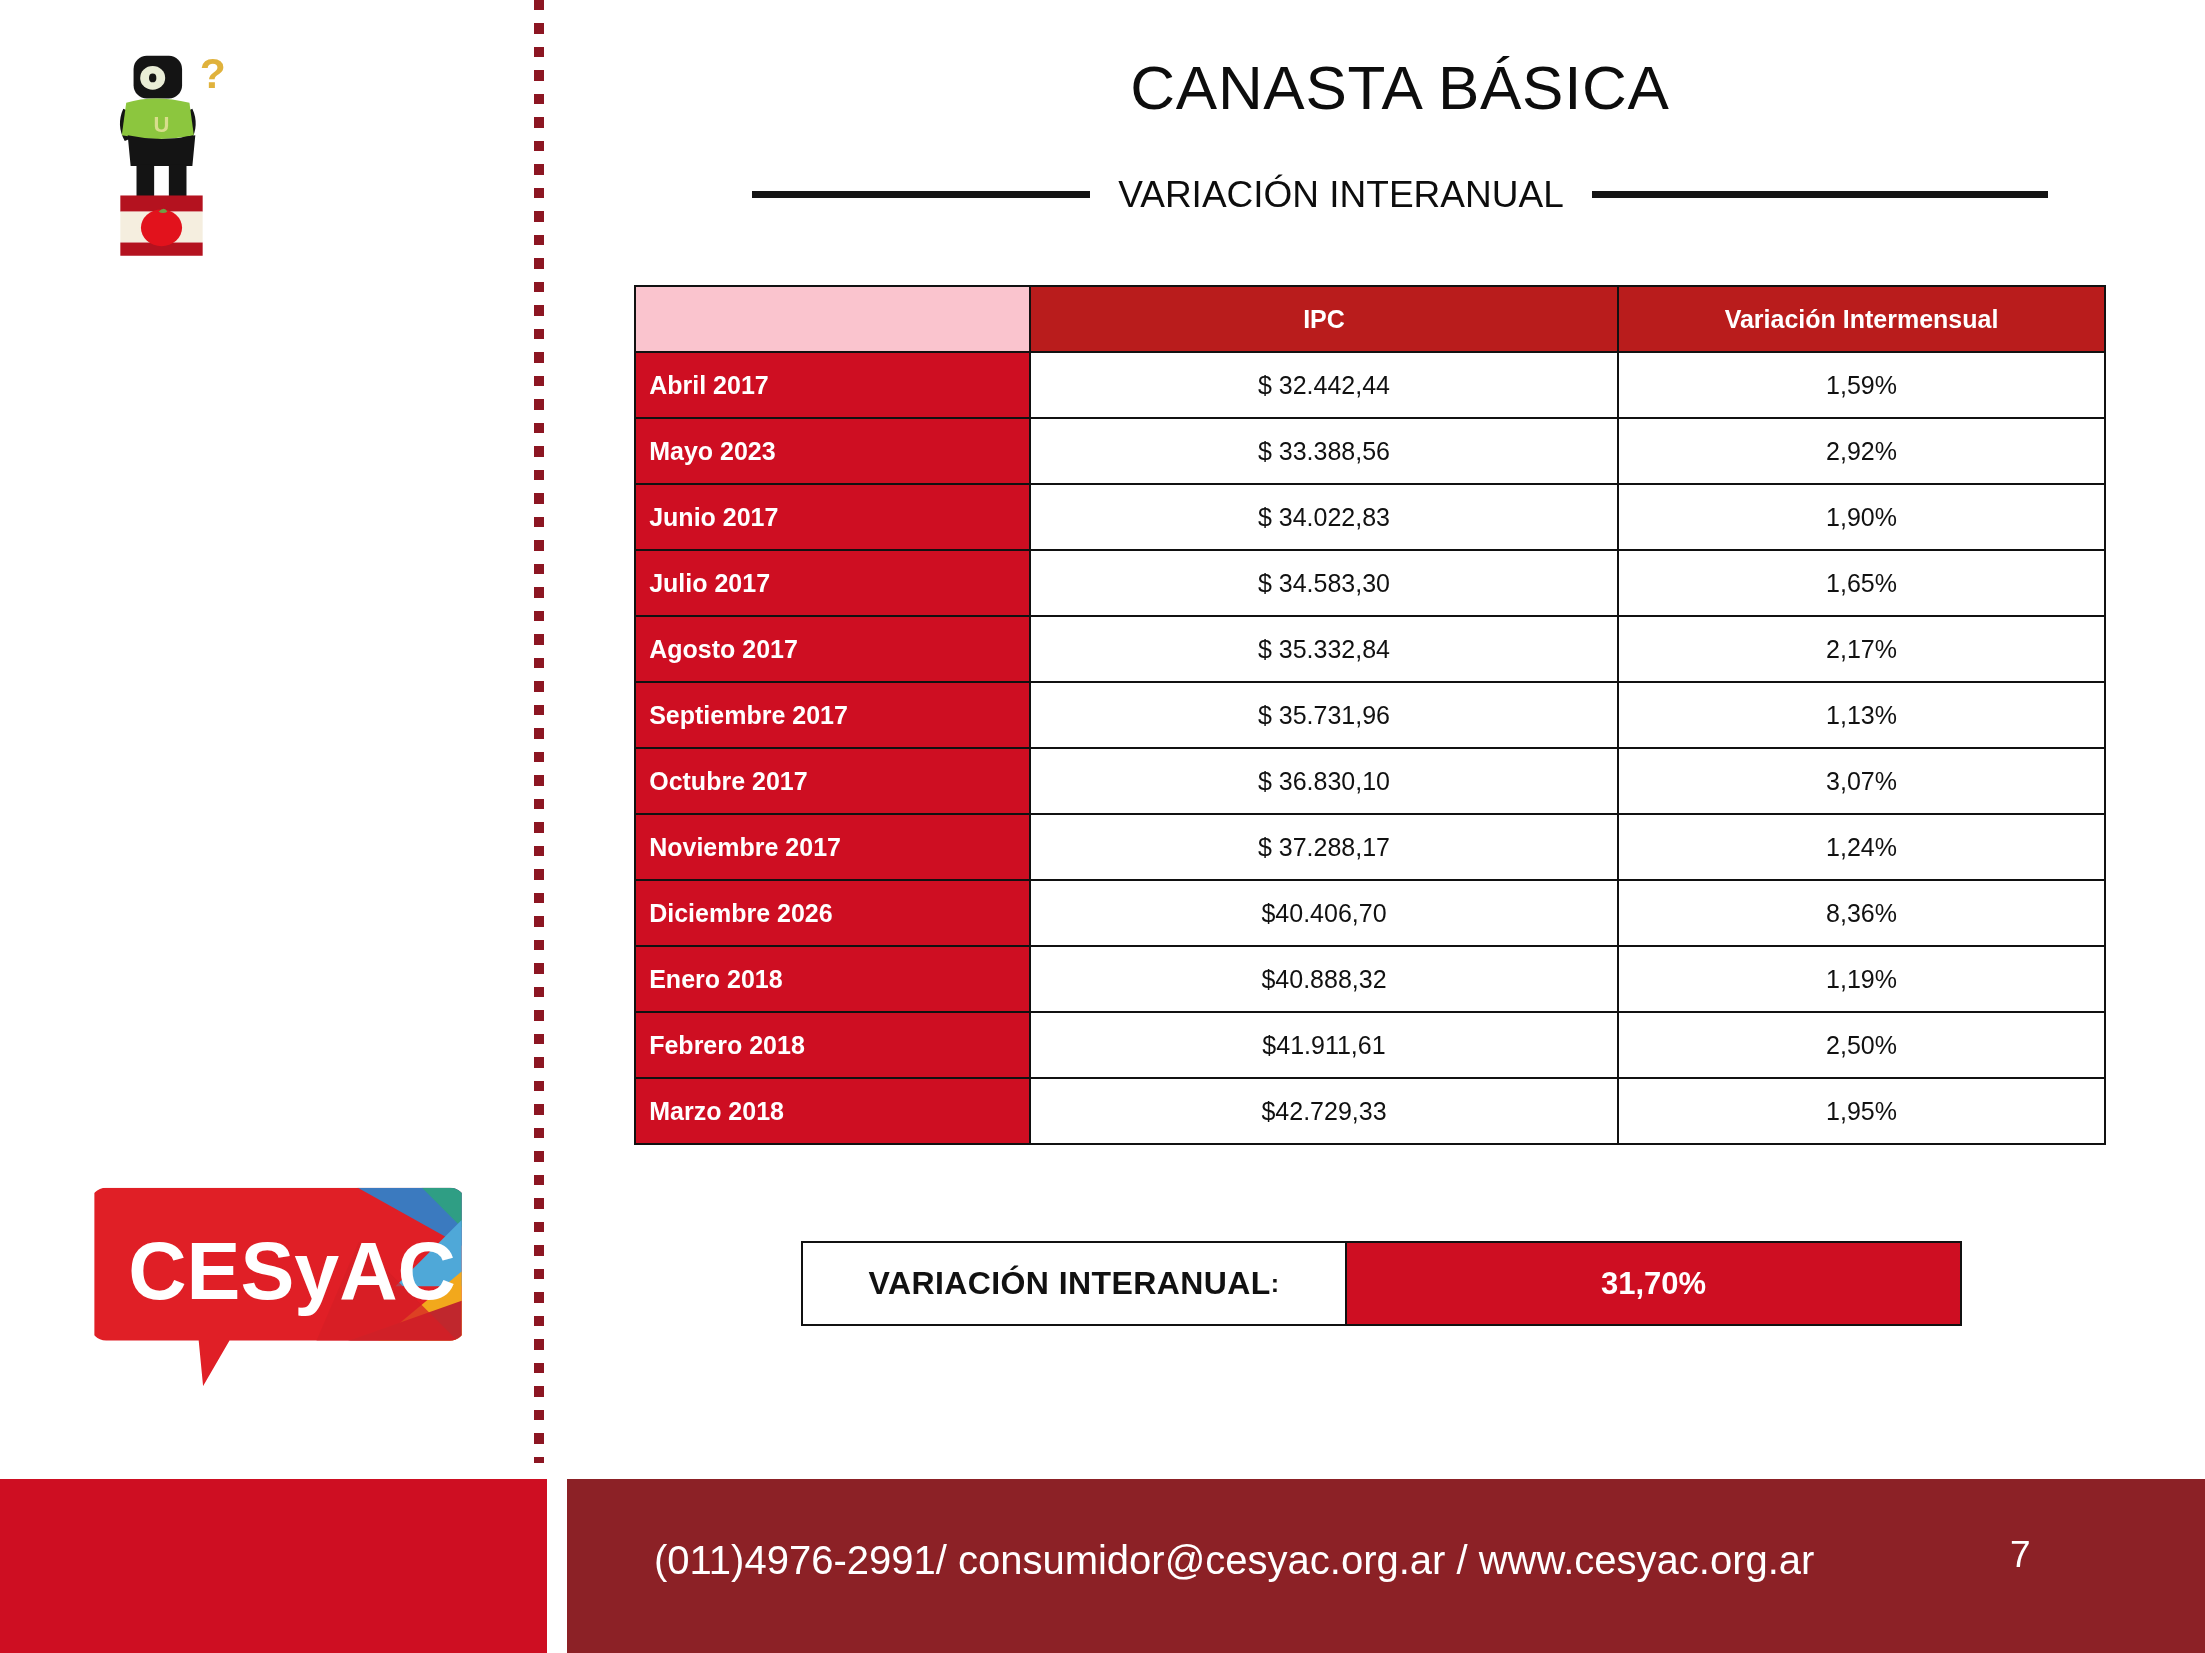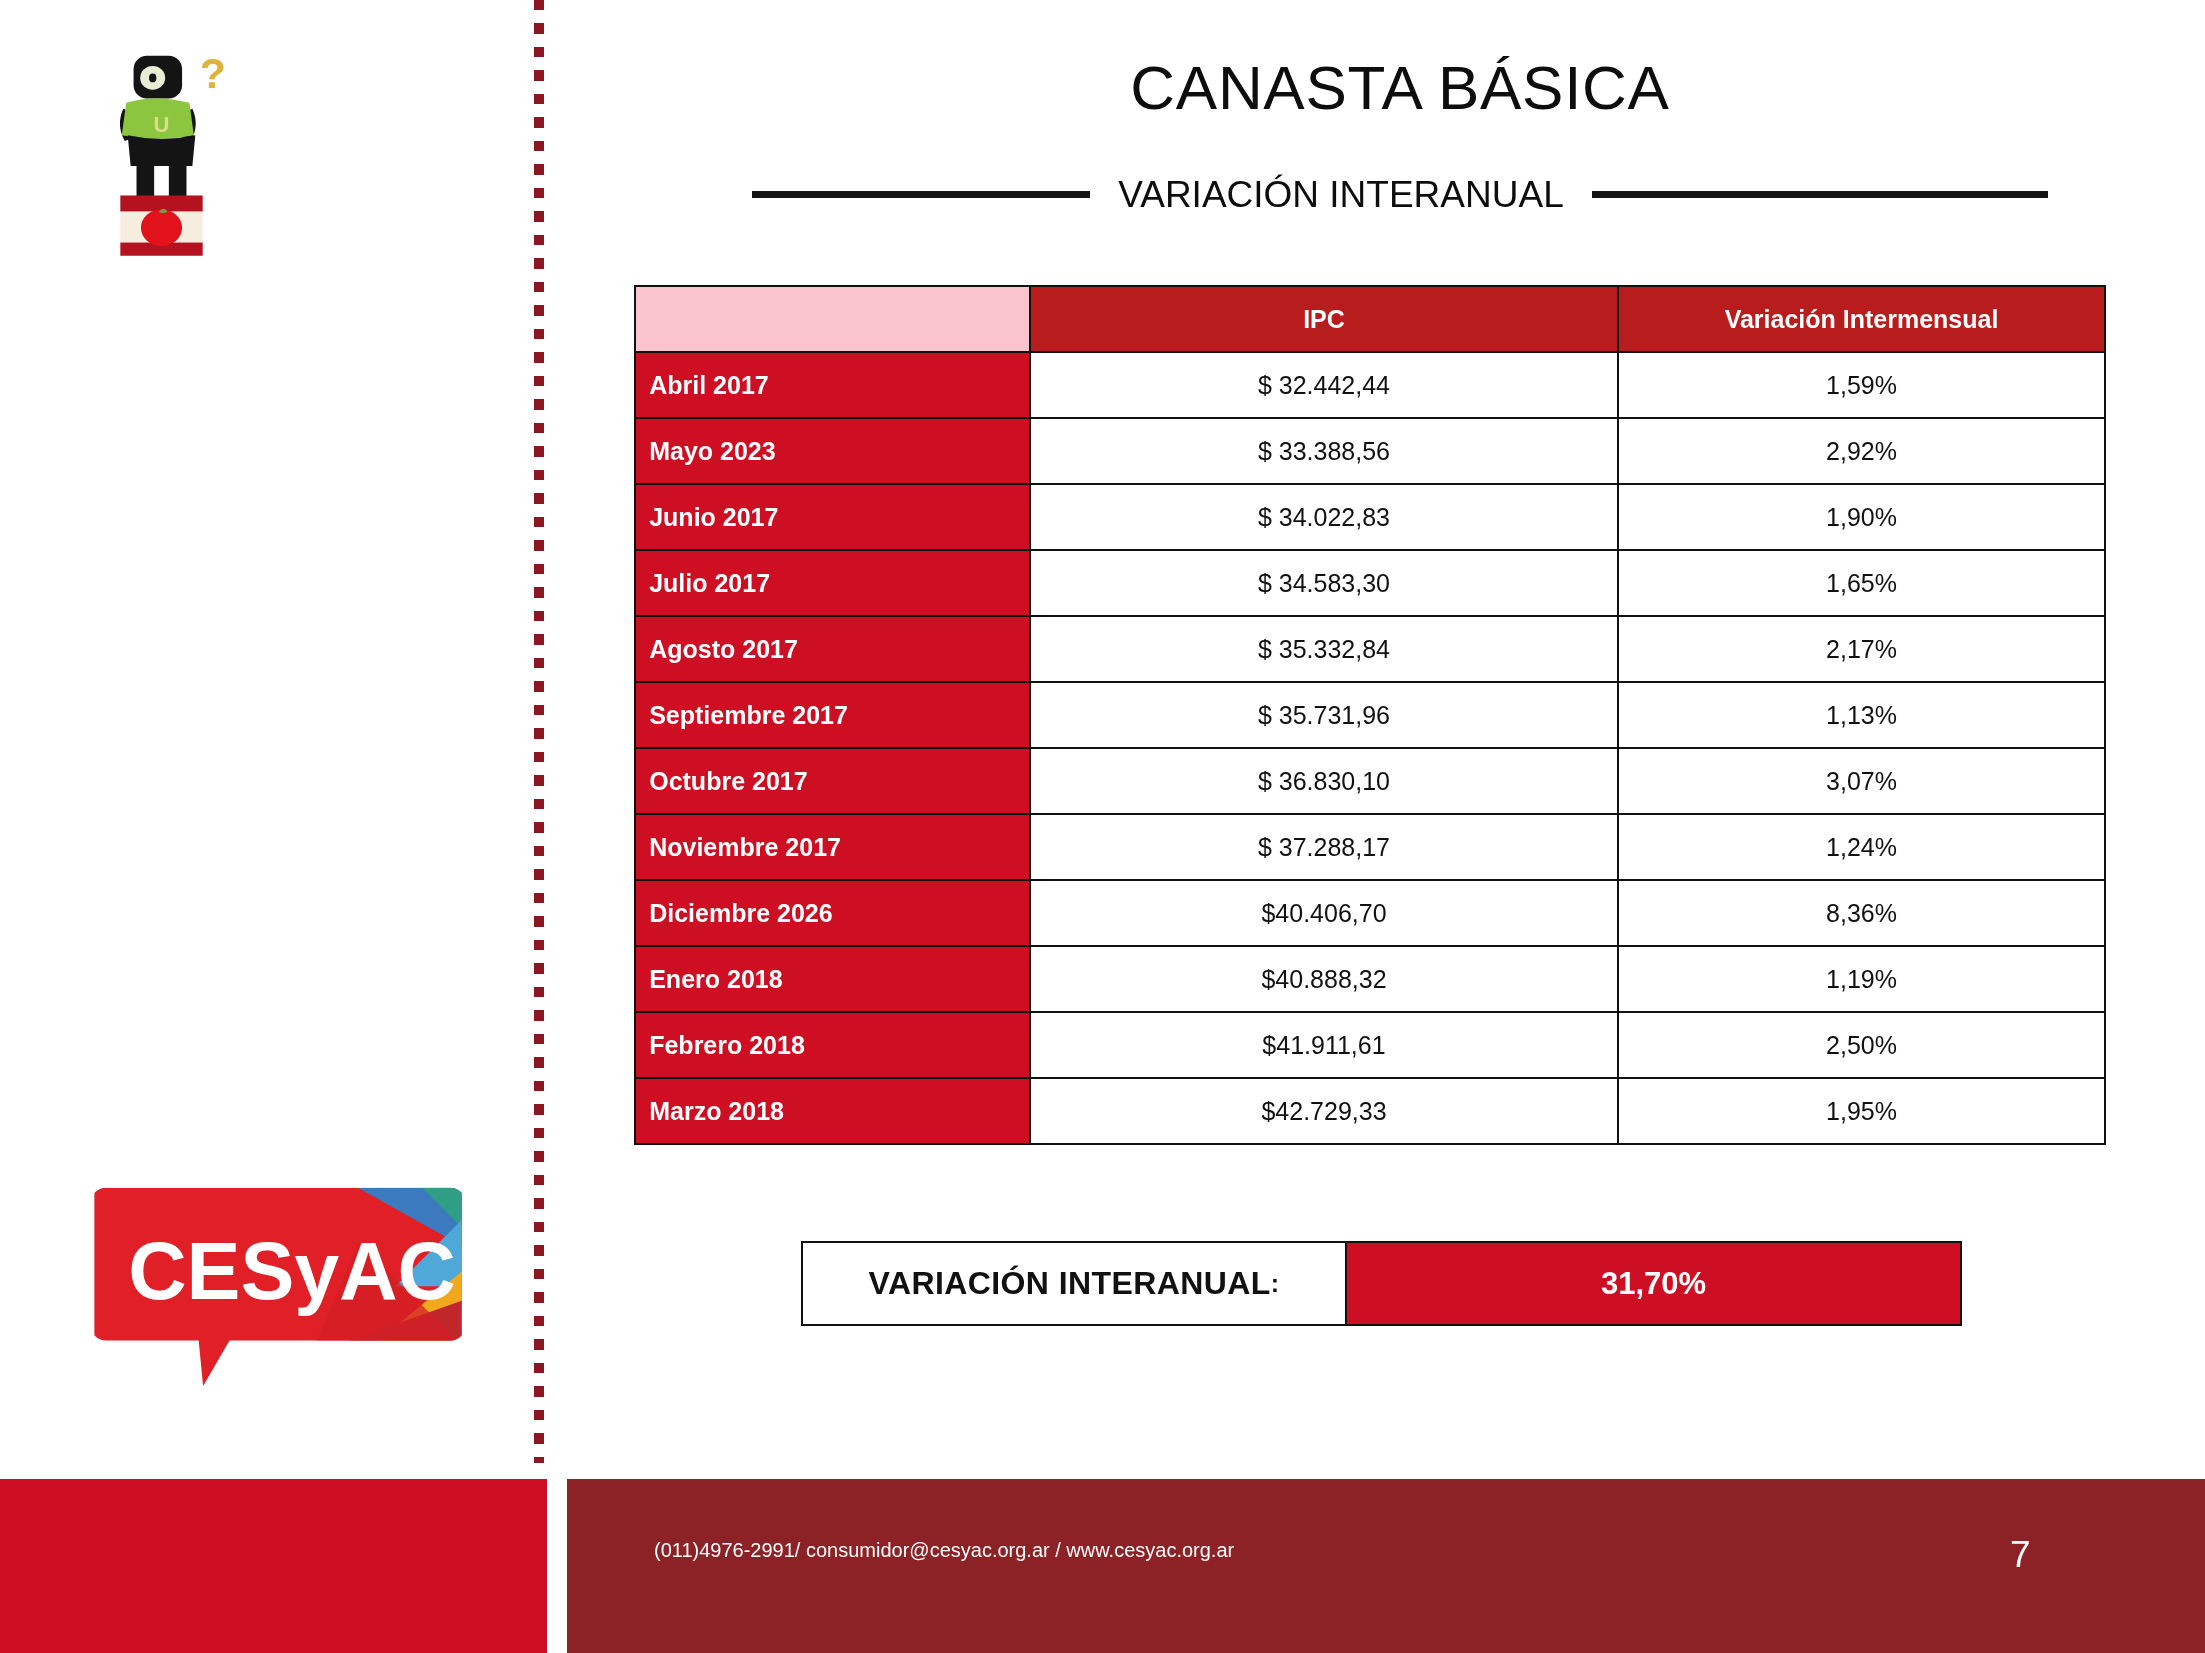--- a/index.html
+++ b/index.html
@@ -88,21 +88,21 @@
     font-size:31px; font-weight:bold;
   }
 
   
   .footer-bar{
     position:absolute; left:567px; top:1479px; width:1638px; height:175px;
     background:#8C2126;
   }
   .footer-text{
     position:absolute; left:654px; top:1540px;
-    color:#ffffff; font-size:20px; line-height:1;
+    color:#ffffff; font-size:40px; line-height:1;
   }
   .footer-page{
     position:absolute; left:2010px; top:1536px;
     color:#ffffff; font-size:37px; line-height:1;
   }
 </style>
 </head>
 <body>
 
 <div class="slide">

